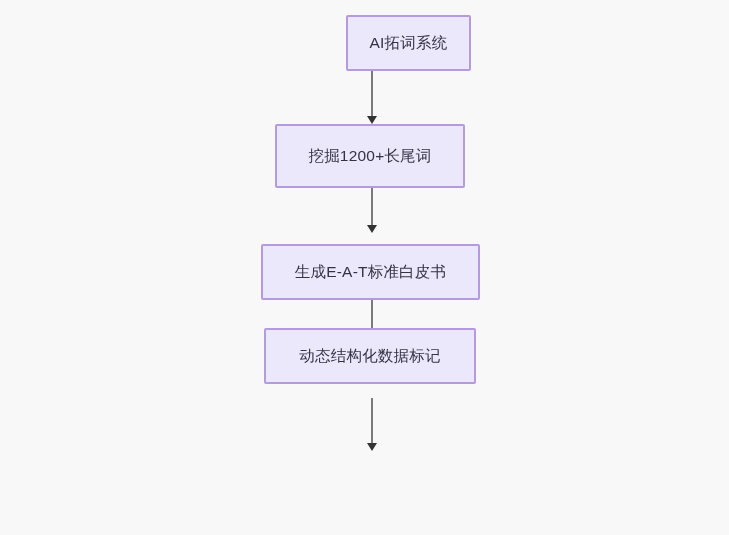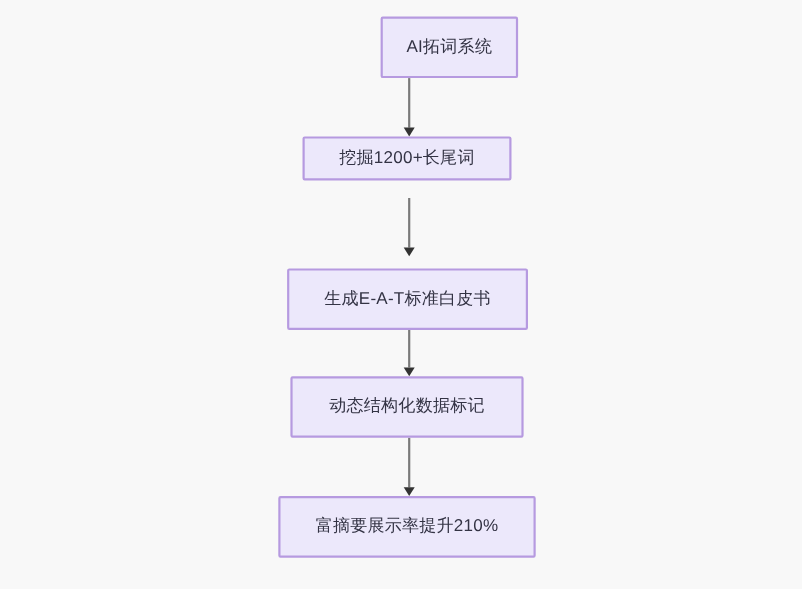--- a/index.html
+++ b/index.html
@@ -78,29 +78,26 @@
 
   <div class="edge" style="left:371px; top:398px; height:53px;">
     <div class="edge-line" style="height:45px;"></div>
     <div class="edge-arrow" style="top:45px;"></div>
   </div>
 
   <div class="node" style="left:298px; top:15px; width:125px; height:56px;margin-left:48px;">
     <span class="node-label">AI拓词系统</span>
   </div>
 
-  <div class="node" style="left:275px; top:124px; width:190px; height:40px;">
+  <div class="node" style="left:275px; top:124px; width:190px; height:64px;">
     <span class="node-label">挖掘1200+长尾词</span>
   </div>
 
   <div class="node" style="left:261px; top:233px; width:219px; height:56px;margin-top:11px;">
     <span class="node-label">生成E-A-T标准白皮书</span>
   </div>
 
-  <div class="node" style="left:264px; top:342px; width:212px; height:56px;">
+  <div class="node" style="left:264px; top:328px; width:212px; height:56px;">
     <span class="node-label">动态结构化数据标记</span>
   </div>
 
-  <div class="node" style="left:253px; top:451px; width:234px; height:56px;">
-    <span class="node-label">富摘要展示率提升210%</span>
-  </div>
 
 </div>
 
 </body></html>

